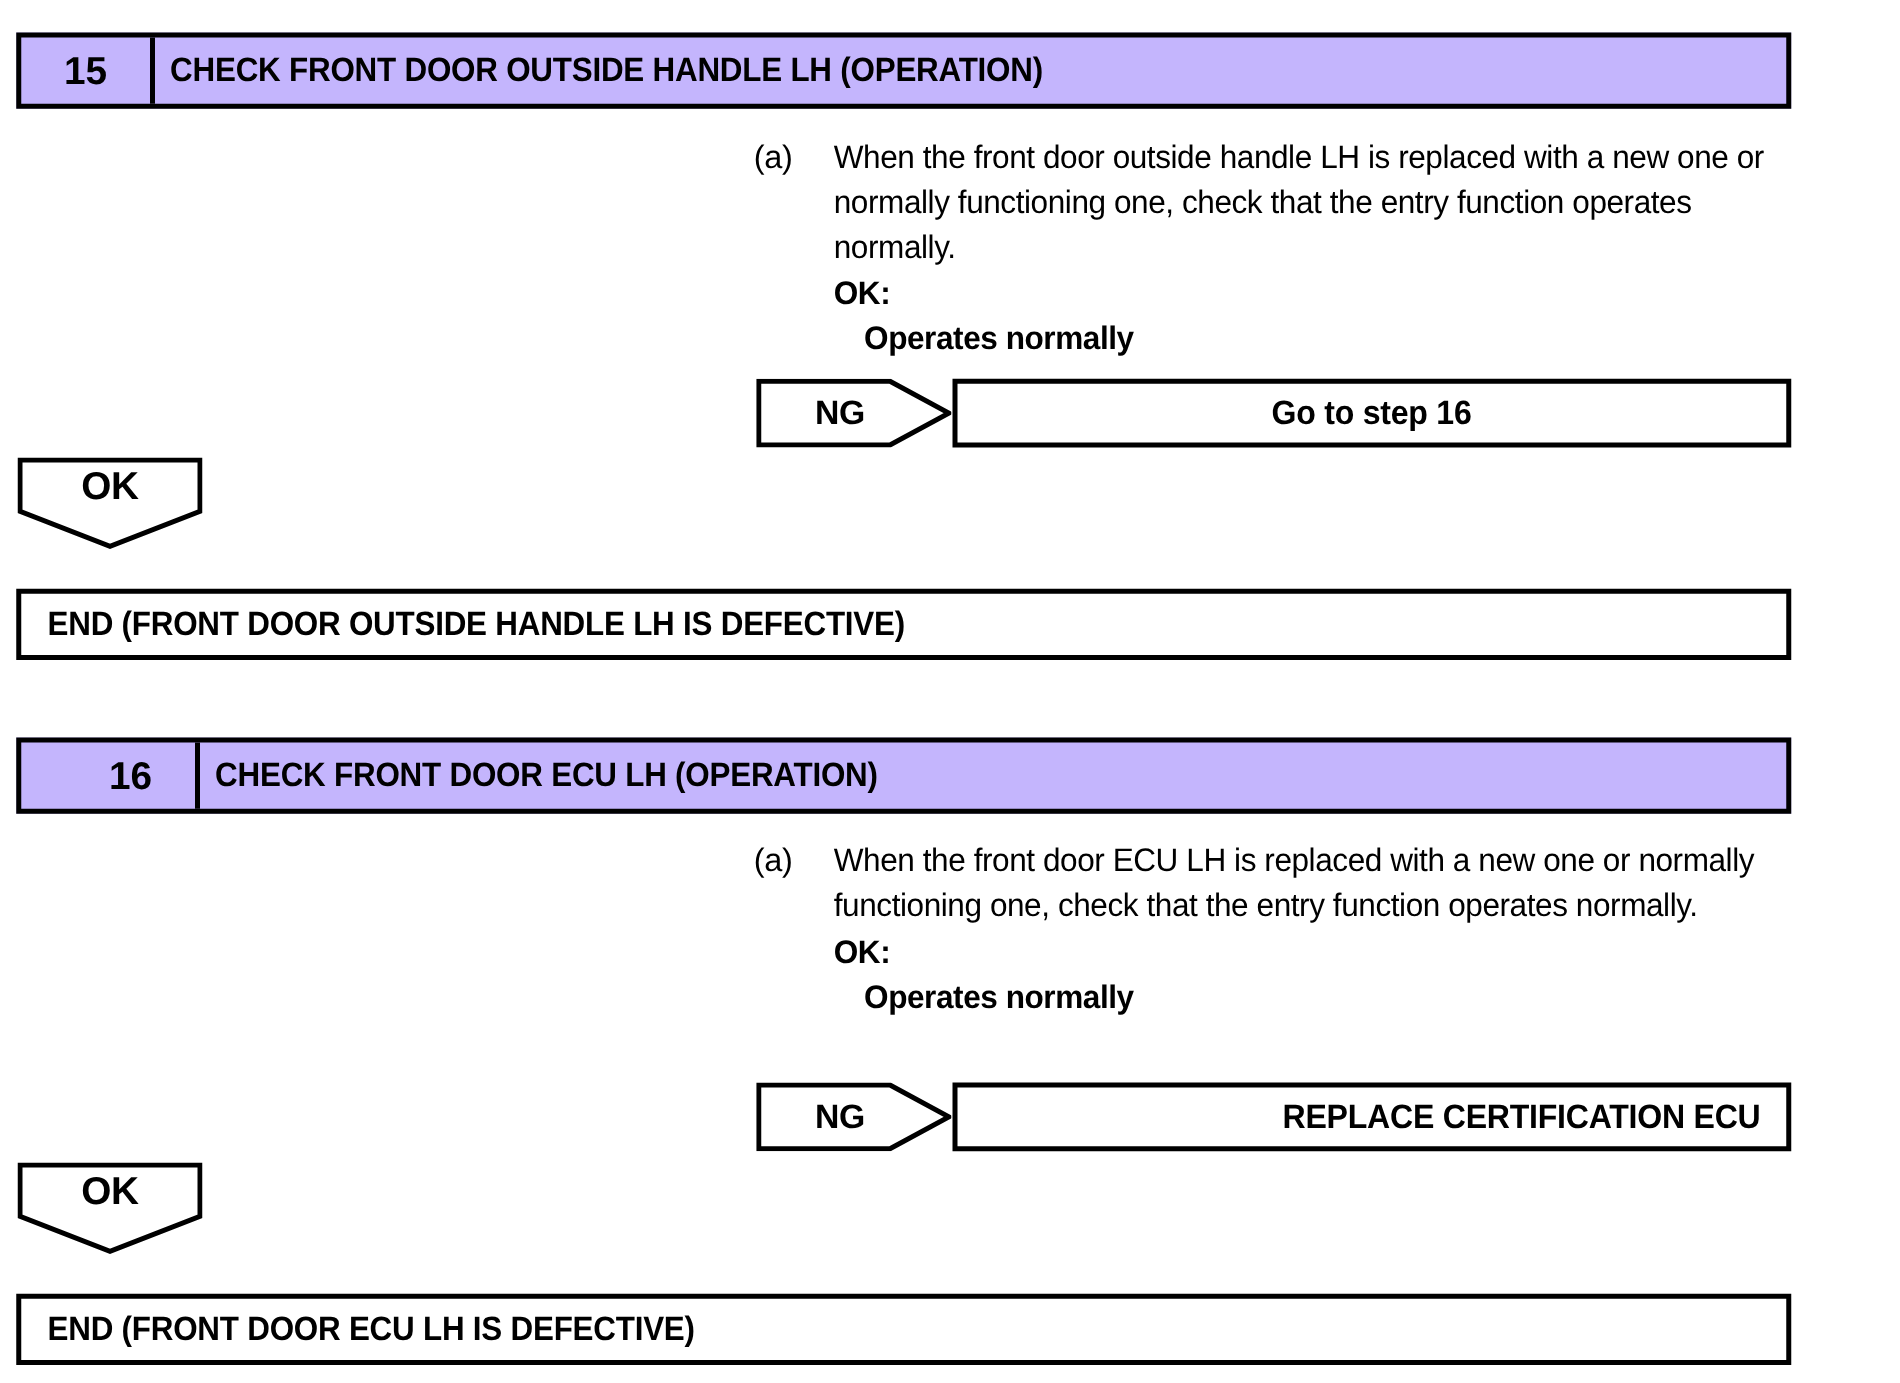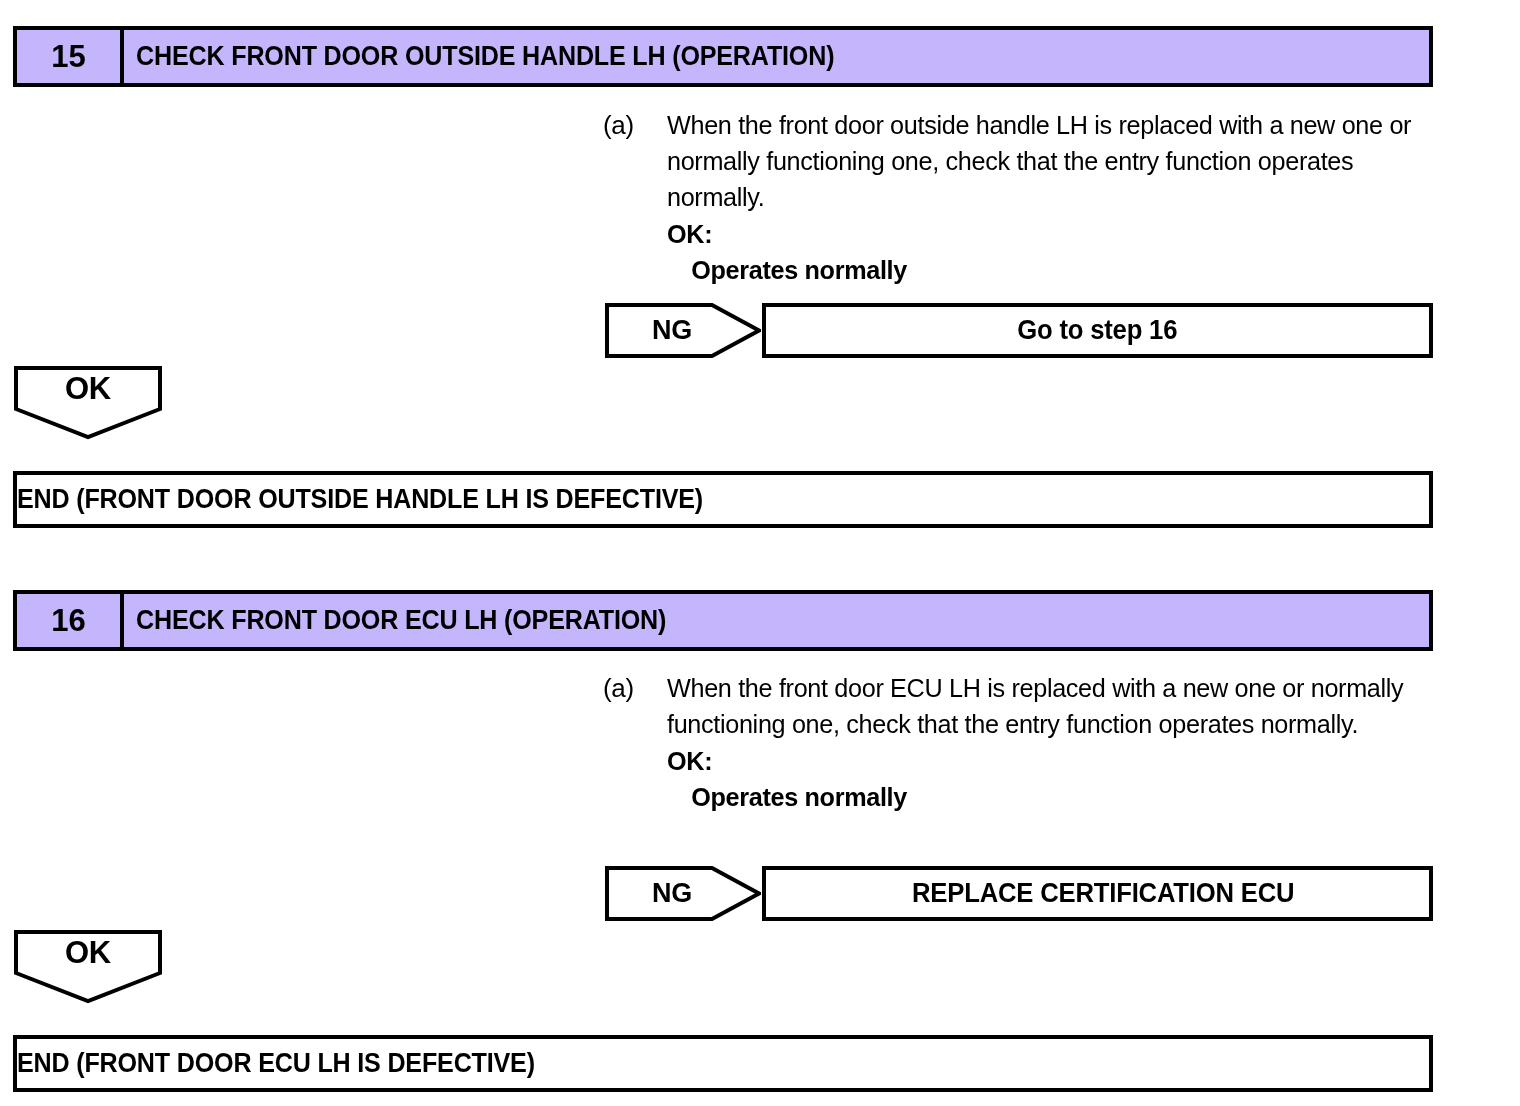--- a/index.html
+++ b/index.html
@@ -102,21 +102,21 @@
     box-sizing: border-box;
     border: 4px solid #000;
     background: #fff;
     display: flex;
     align-items: center;
     font-weight: bold;
     font-size: 27px;
     letter-spacing: -0.2px;
   }
   .result-box.center { justify-content: center; }
-  .result-box.left { justify-content: center; padding-left: 31px; }
+  .result-box.left { justify-content: flex-end; padding-left: 31px; }
   .result-box .label { transform: scaleX(0.95); transform-origin: center; }
   .result-box.left .label { transform-origin: left center; }
 
   
   .ok-flag {
     position: absolute;
     width: 148px;
     height: 74px;
   }
   .ok-flag svg { display: block; }
@@ -134,21 +134,21 @@
   }
 
   
   .end-box {
     position: absolute;
     box-sizing: border-box;
     border: 4px solid #000;
     background: #fff;
     display: flex;
     align-items: center;
-    padding-left: 0;
+    padding-left: 21px;
     font-weight: bold;
     font-size: 27px;
     letter-spacing: -0.2px;
   }
   .end-box .label {
     transform: scaleX(0.93);
     transform-origin: left center;
     white-space: nowrap;
   }
 </style>
@@ -186,21 +186,21 @@
     <svg width="148" height="74" viewBox="0 0 148 74">
       <polygon points="2,2 146,2 146,43 74,71 2,43" fill="#ffffff" stroke="#000000" stroke-width="4" stroke-linejoin="miter"></polygon>
     </svg>
     <div class="ok-text">OK</div>
   </div>
 
   <div class="end-box" style="left:13px; top:471px; width:1420px; height:57px;">
     <span class="label">END (FRONT DOOR OUTSIDE HANDLE LH IS DEFECTIVE)</span>
   </div>
 
-  <div class="step-header" style="left:13px; top:590px; width:1420px; height:61px;">
+  <div class="step-header" style="left:13px; top:590px; width:1420px; height:61px;padding-left:36px;">
     <div class="step-num">16</div>
     <div class="step-title">CHECK FRONT DOOR ECU LH (OPERATION)</div>
   </div>
 
   <div class="proc" style="left:603px; top:670px; width:860px;">
     <div class="proc-label">(a)</div>
     <div class="proc-body" style="width:790px;">
       <span class="sentence">When the front door ECU LH is replaced with a new one or normally functioning one, check that the entry function operates normally.</span>
       <span class="ok-label">OK:</span>
       <span class="ok-value">Operates normally</span>

